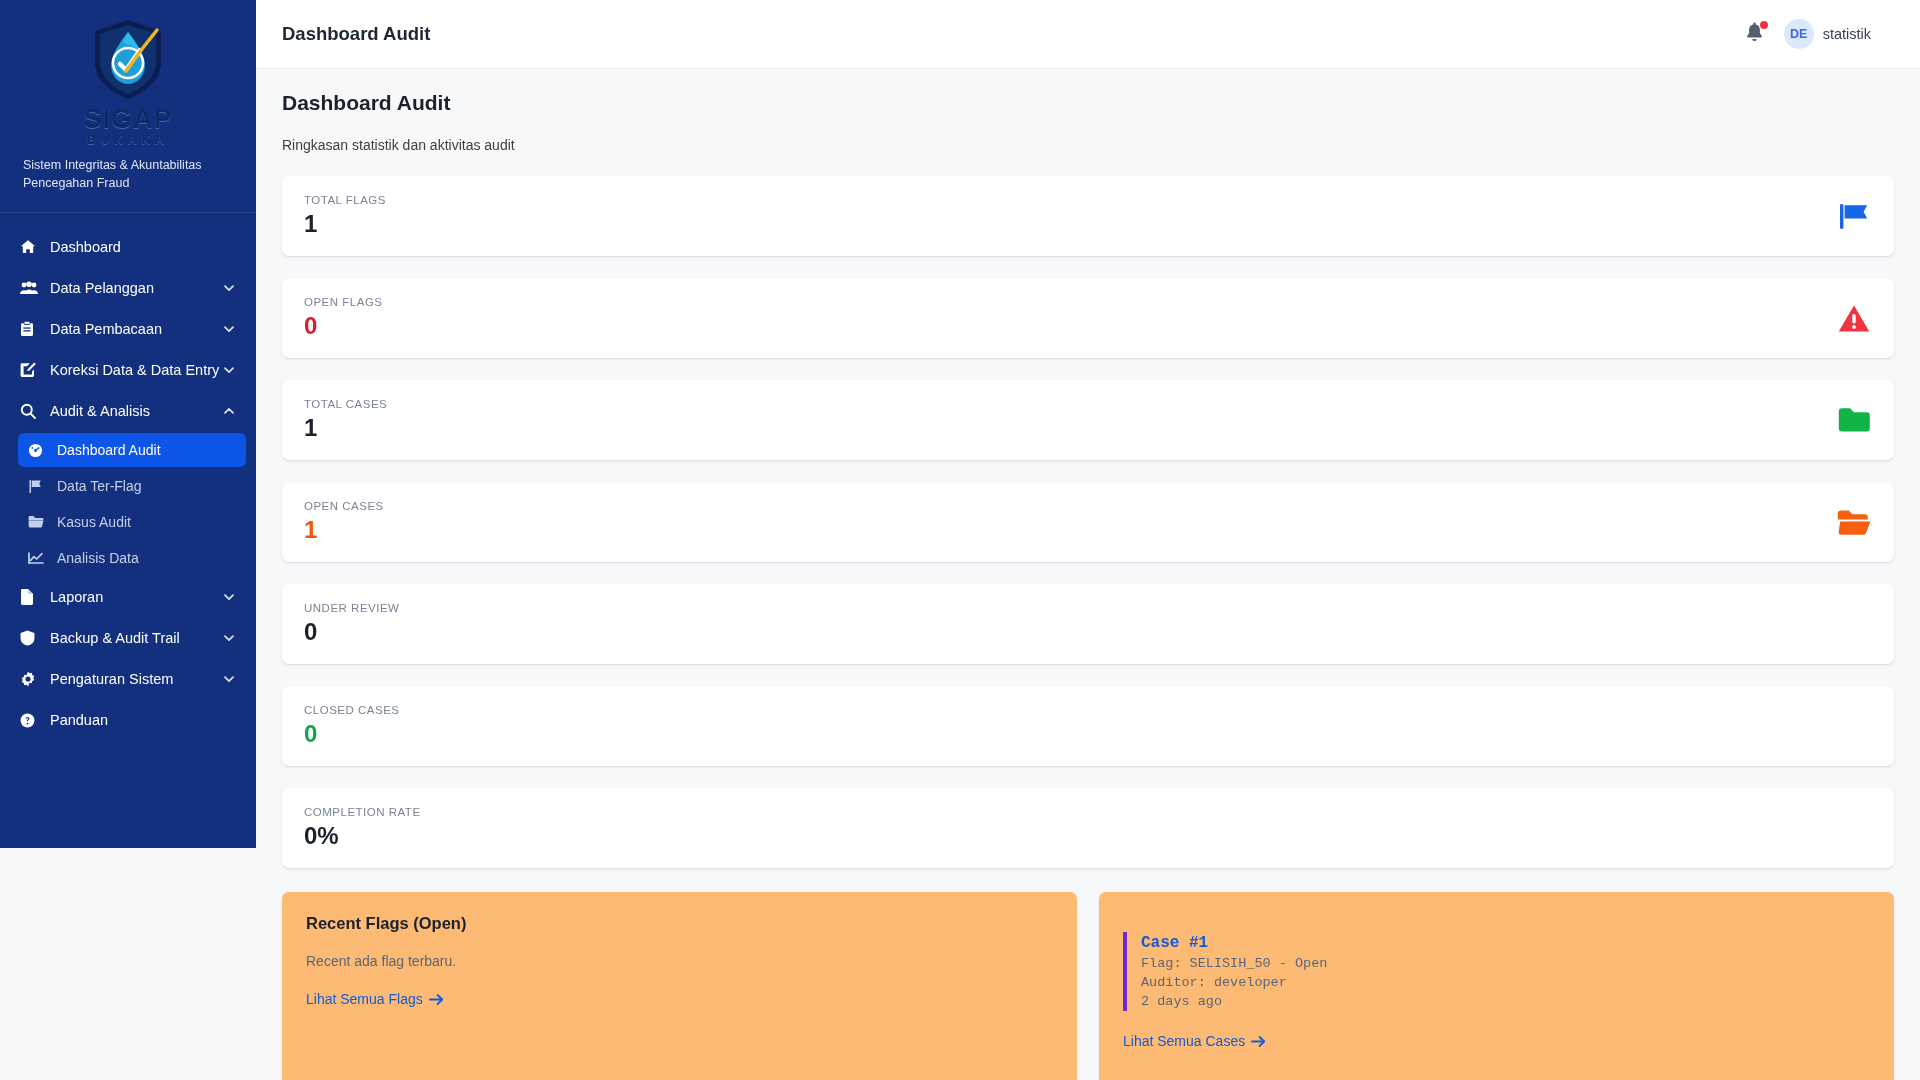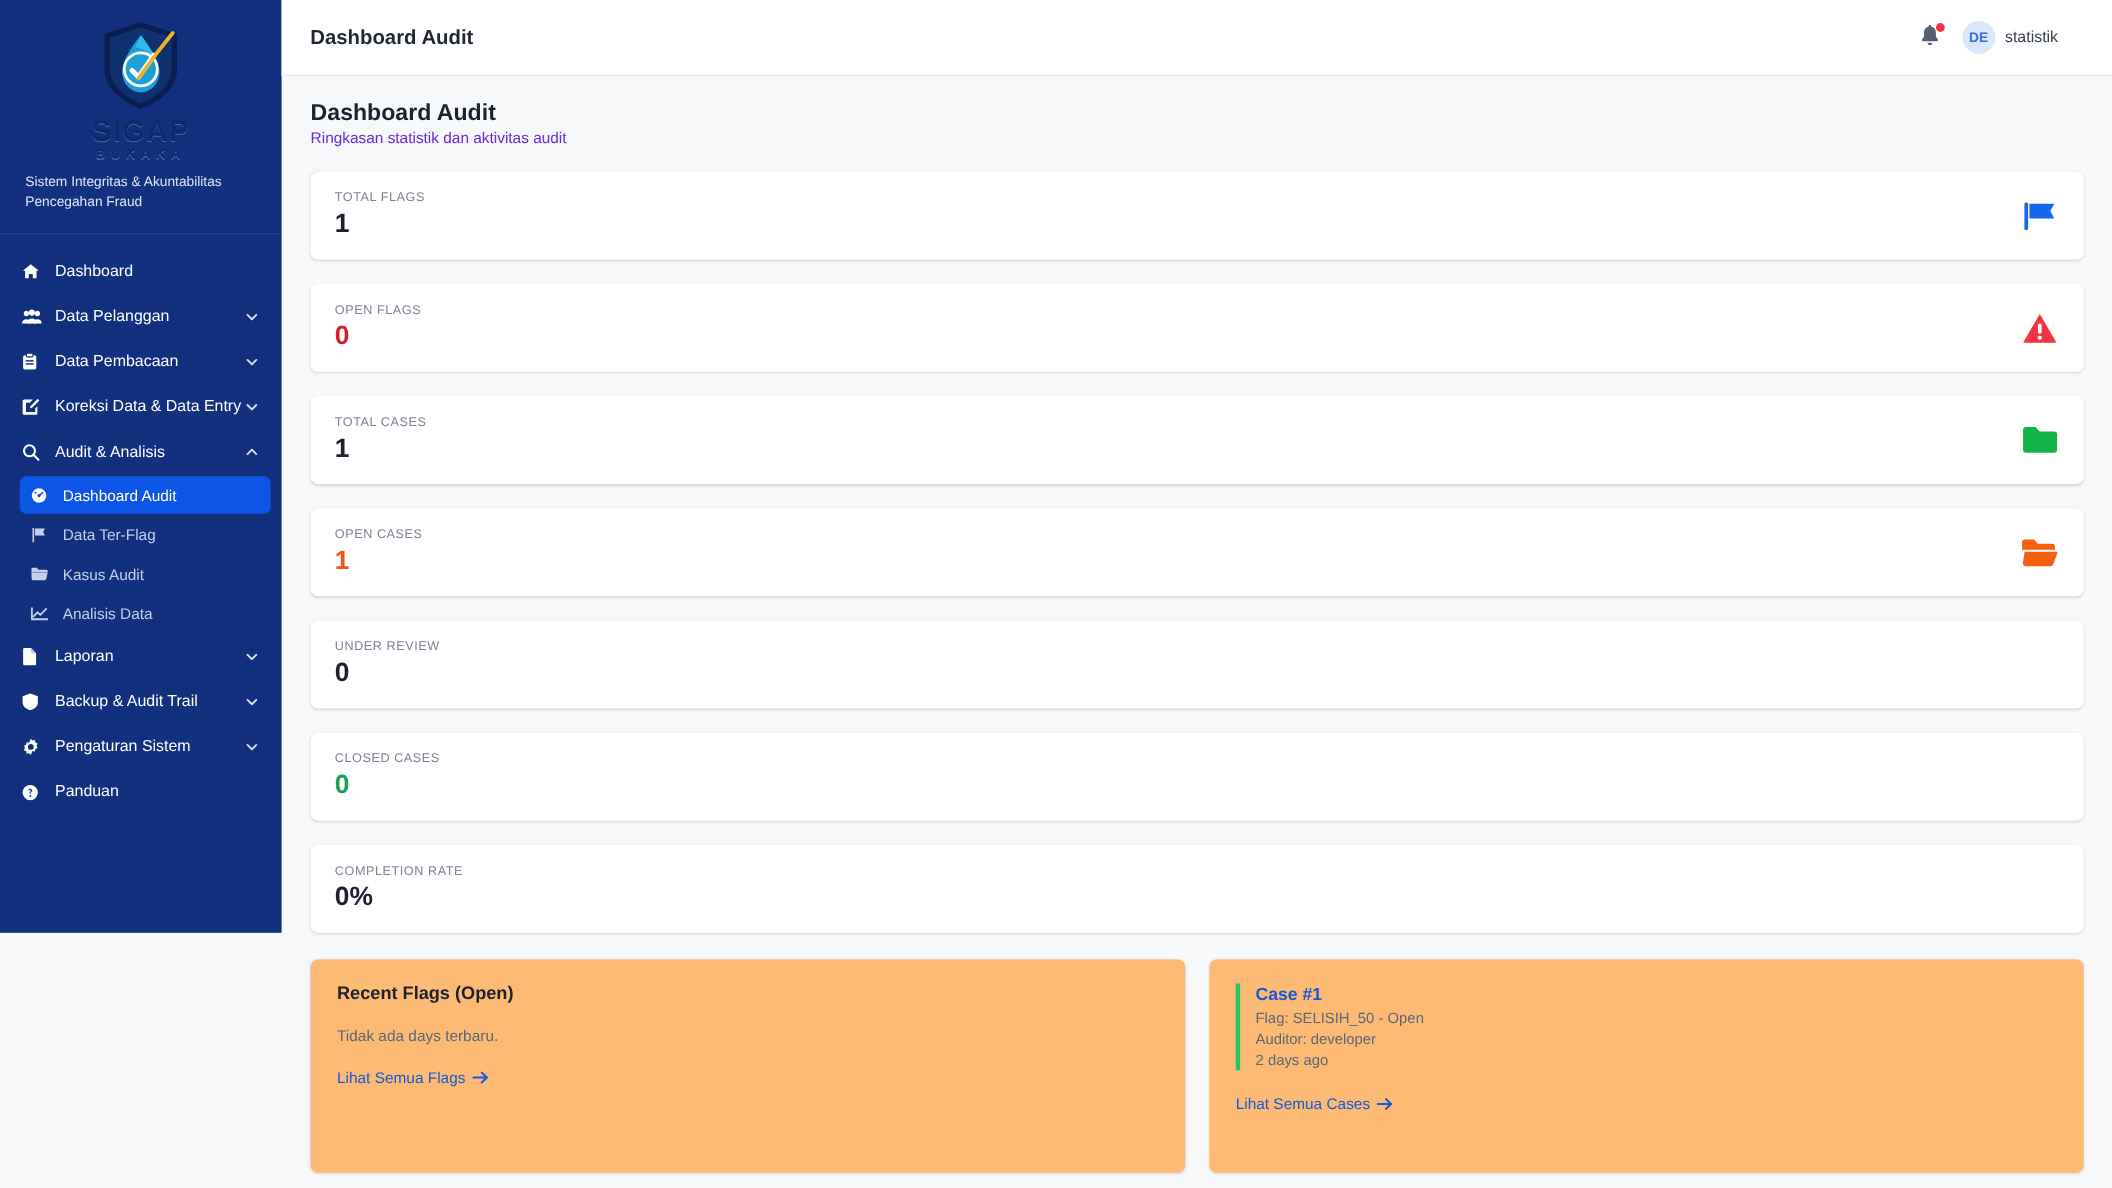--- a/index.html
+++ b/index.html
@@ -83,21 +83,21 @@
   .avatar {
     width:30px; height:30px; border-radius:50%;
     background:#dbe7fb; color:#3b6bd6;
     font-size:12.5px; font-weight:bold;
     display:flex; align-items:center; justify-content:center;
   }
   .user-name { font-size:14.5px; color:#384150; }
 
   .content { flex:1; overflow:auto; padding:22px 26px 26px; }
   .page-title { font-size:21px; font-weight:bold; color:#1b222e; }
-  .page-sub { font-size:14px; color:#6d28d9; margin-top:2px; }
+  .page-sub { font-size:14px; color:#404040; margin-top:22px; }
 
   .stat-row { display:flex; gap:22px; margin-top:23px;flex-direction:column; }
   .stat-card {
     flex:1; background:#ffffff; border-radius:7px;
     box-shadow:0 1px 3px rgba(20,30,60,.10), 0 1px 1px rgba(20,30,60,.05);
     padding:18px 22px; height:84px;
     display:flex; align-items:center; justify-content:space-between;
   }
   .stat-label {
     font-size:11.5px; letter-spacing:.5px; color:#7b8494;
@@ -115,22 +115,22 @@
     box-shadow:0 1px 3px rgba(20,30,60,.10), 0 1px 1px rgba(20,30,60,.05);
     padding:22px 24px; min-height:194px;
   }
   .panel-title { font-size:16.5px; font-weight:bold; color:#1b222e; }
   .panel-empty { font-size:14px; color:#5d6675; margin-top:20px; }
   .panel-link {
     display:inline-flex; align-items:center; gap:6px;
     font-size:14px; color:#1559d6; margin-top:22px; cursor:pointer;
   }
   .case-item {
-    border-left:4px solid #22c55e;
-    padding:2px 0 2px 14px; 
+    border-left:4px solid #6d28d9;
+    padding:2px 0 2px 14px; margin-top:18px;font-family:Liberation Mono, monospace;
   }
   .case-title { font-size:16px; font-weight:bold; color:#1559d6; cursor:pointer; }
   .case-line { font-size:13.5px; color:#5d6675; margin-top:4px; }
 </style>
 </head>
 <body>
 
 <div class="app">
 
   <aside class="sidebar">
@@ -423,21 +423,21 @@
             <div class="stat-value" style="color:#1b222e">0%</div>
           </div>
         </div>
 
       </div>
 
       <div class="panel-row">
 
         <div class="panel">
           <div class="panel-title">Recent Flags (Open)</div>
-          <div class="panel-empty">Tidak ada days terbaru.</div>
+          <div class="panel-empty">Recent ada flag terbaru.</div>
           <div class="panel-link">
             <span>Lihat Semua Flags</span>
             <svg width="15" height="13" viewBox="0 0 15 13" fill="none" stroke="#1559d6" stroke-width="1.8" stroke-linecap="round" stroke-linejoin="round">
               <path d="M1 6.5h12"></path>
                 <path d="M8.6 2 13.2 6.5 8.6 11"></path>
             </svg>
           </div>
         </div>
 
         <div class="panel">

